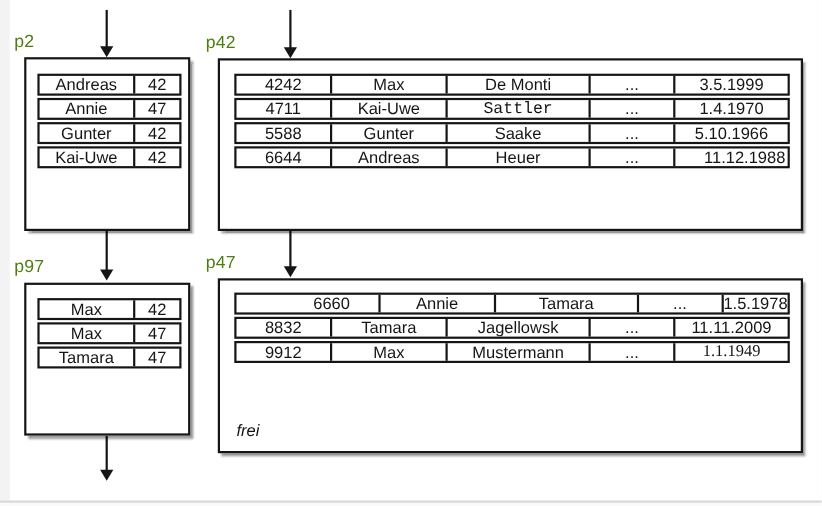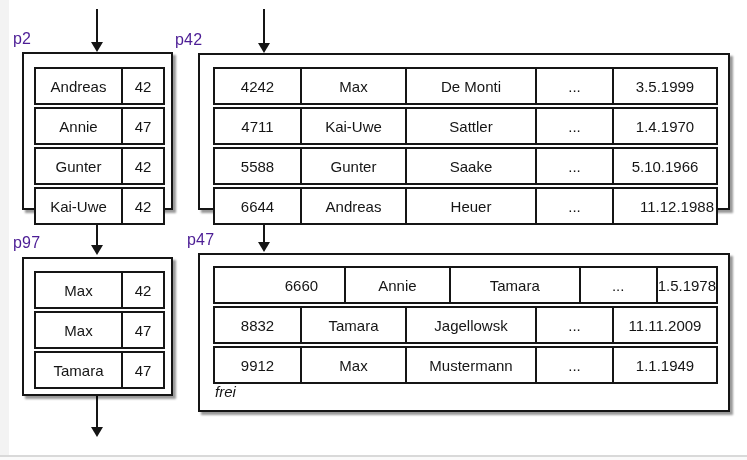--- a/index.html
+++ b/index.html
@@ -13,26 +13,26 @@
   .page{position:absolute;left:9px;top:0;width:738px;height:455px;background:#ffffff;}
   .bottom-line{position:absolute;left:0;top:455px;width:747px;height:2px;background:#d9d9d9;}
 
   .node{
     position:absolute;background:#ffffff;
     border:2px solid #151515;
     box-shadow:3px 3px 2px rgba(0,0,0,0.40);
     box-sizing:border-box;
   }
   .node-label{
-    position:absolute;font-size:16px;line-height:16px;color:#4c1d95;
+    position:absolute;font-size:16px;line-height:16px;color:#4d7c0f;
     letter-spacing:0.2px;
   }
   .ptable{position:absolute;}
   .trow{
-    display:flex;height:38px;margin-bottom:2px;
+    display:flex;height:20px;margin-bottom:2px;
     border:2px solid #151515;background:#fff;
     box-sizing:border-box;align-items:stretch;
   }
   .tcell{
     display:flex;align-items:center;justify-content:center;
     box-sizing:border-box;border-left:2px solid #151515;
     font-size:15px;white-space:nowrap;overflow:hidden;
   }
   .tcell:first-child{border-left:none;}
   .free-label{position:absolute;font-size:15px;font-style:italic;}
@@ -81,34 +81,34 @@
         <div class="tcell" style="width: 85px;">Gunter</div>
         <div class="tcell" style="flex: 1 1 auto;">42</div>
       </div>
       <div class="trow">
         <div class="tcell" style="width: 85px;">Kai-Uwe</div>
         <div class="tcell" style="flex: 1 1 auto;">42</div>
       </div>
     </div>
 </div>
 
-<div class="node-label" style="left:175px;top:32px;">p42</div>
+<div class="node-label" style="left:187px;top:32px;">p42</div>
 <div class="node" style="left:198px;top:53px;width:532px;height:157px;">
   <div class="ptable" style="left:13px;top:12px;width:505px;">
       <div class="trow">
         <div class="tcell" style="width: 85px;">4242</div>
         <div class="tcell" style="width: 105px;">Max</div>
         <div class="tcell" style="width: 130px;">De Monti</div>
         <div class="tcell" style="width: 77px;">...</div>
         <div class="tcell" style="flex: 1 1 auto;">3.5.1999</div>
       </div>
       <div class="trow">
         <div class="tcell" style="width: 85px;">4711</div>
         <div class="tcell" style="width: 105px;">Kai-Uwe</div>
-        <div class="tcell" style="width: 130px;">Sattler</div>
+        <div class="tcell" style="width: 130px; font-family: Liberation Mono, monospace;">Sattler</div>
         <div class="tcell" style="width: 77px;">...</div>
         <div class="tcell" style="flex: 1 1 auto;">1.4.1970</div>
       </div>
       <div class="trow">
         <div class="tcell" style="width: 85px;">5588</div>
         <div class="tcell" style="width: 105px;">Gunter</div>
         <div class="tcell" style="width: 130px;">Saake</div>
         <div class="tcell" style="width: 77px;">...</div>
         <div class="tcell" style="flex: 1 1 auto;">5.10.1966</div>
       </div>
@@ -155,17 +155,17 @@
         <div class="tcell" style="width: 105px;">Tamara</div>
         <div class="tcell" style="width: 130px;">Jagellowsk</div>
         <div class="tcell" style="width: 77px;">...</div>
         <div class="tcell" style="flex: 1 1 auto;">11.11.2009</div>
       </div>
       <div class="trow">
         <div class="tcell" style="width: 85px;">9912</div>
         <div class="tcell" style="width: 105px;">Max</div>
         <div class="tcell" style="width: 130px;">Mustermann</div>
         <div class="tcell" style="width: 77px;">...</div>
-        <div class="tcell" style="flex: 1 1 auto;">1.1.1949</div>
+        <div class="tcell" style="flex: 1 1 auto; font-family: Liberation Serif, serif;">1.1.1949</div>
       </div>
     </div>
   <div class="free-label" style="left:15px;top:128px;">frei</div>
 </div>
 
 </body></html>

